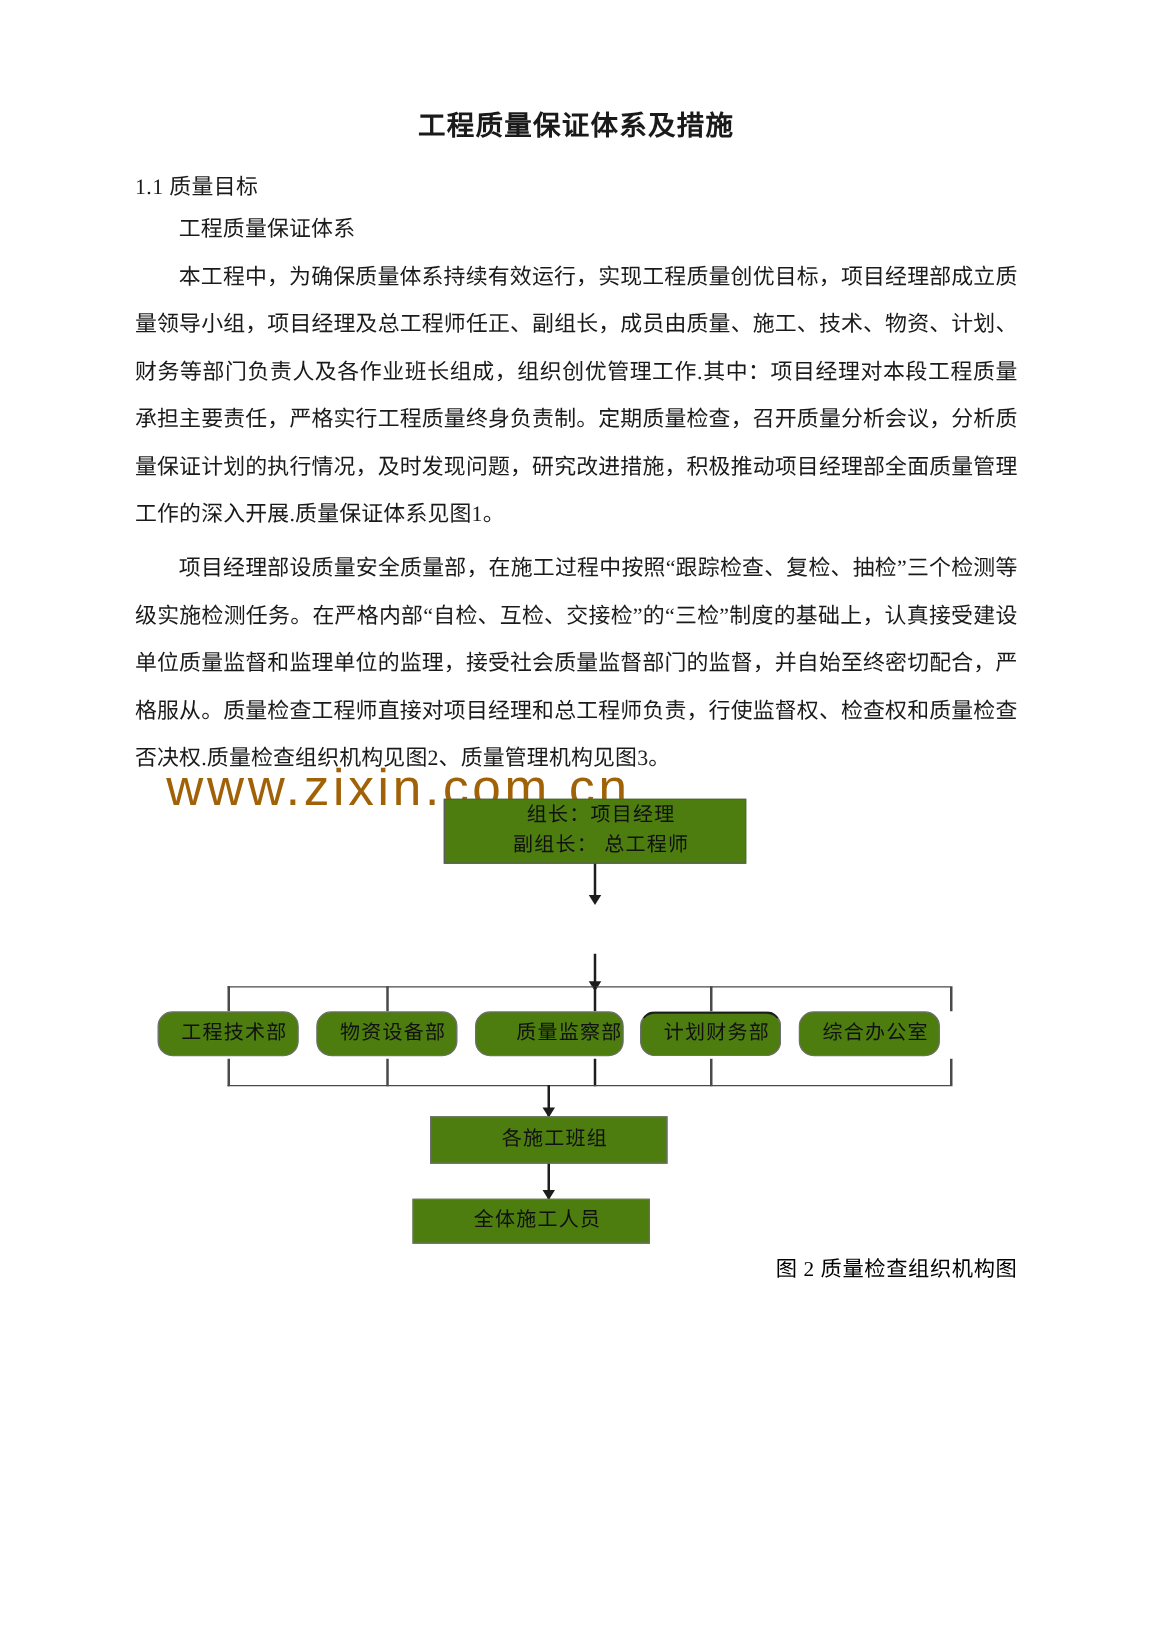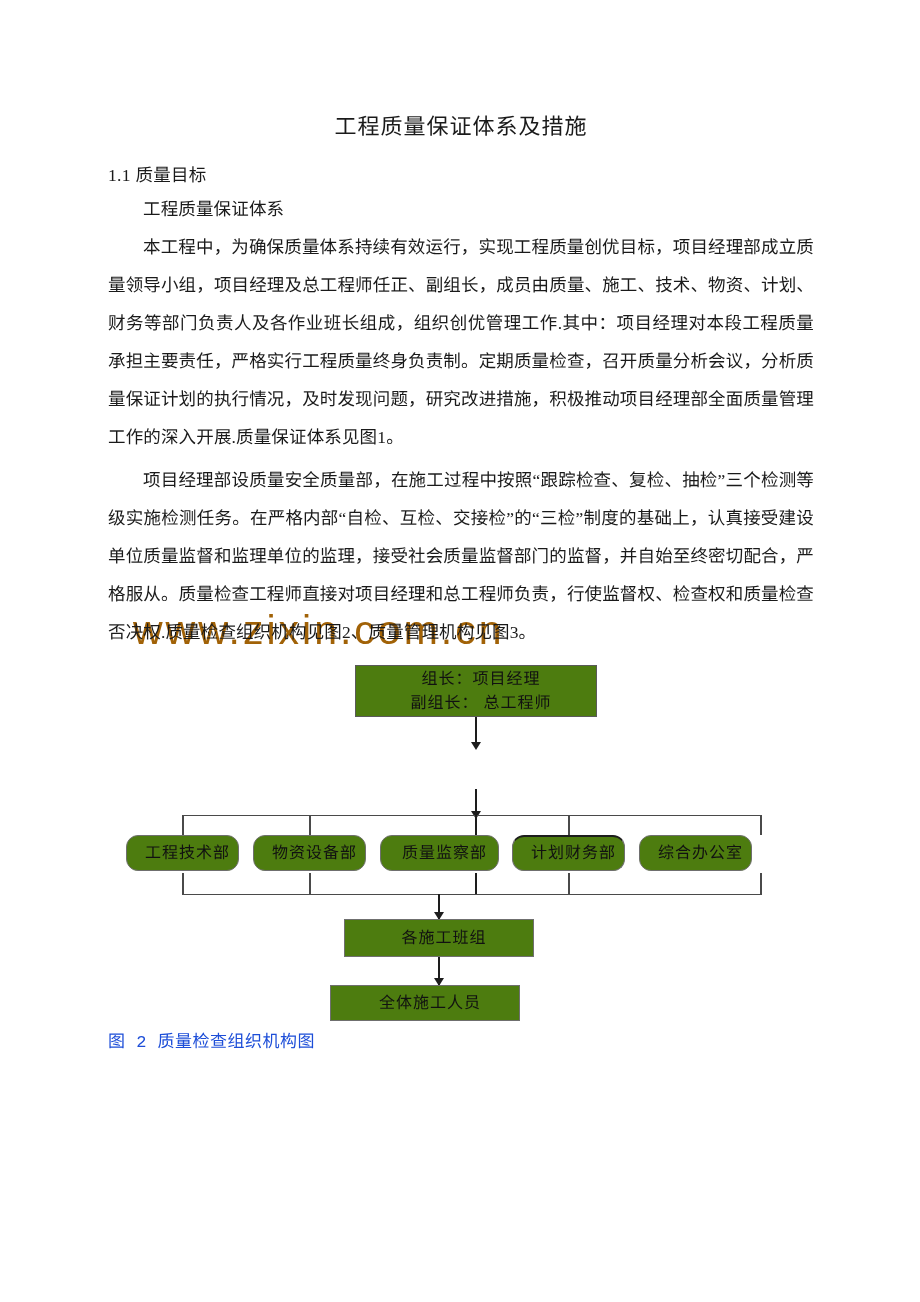--- a/index.html
+++ b/index.html
@@ -41,24 +41,24 @@
     white-space: nowrap;
     user-select: none;
     pointer-events: none;
     z-index: 0;
   }
 
   
   .doc-title {
     text-align: center;
     font-size: 22px;
-    font-weight: 400;
+    font-weight: 700;
     letter-spacing: 1px;
     margin: 0;
-    padding-top: 114px;
+    padding-top: 88px;
     line-height: 1.2;
   }
   .heading {
     font-size: 17.5px;
     font-weight: 400;
     line-height: 1.55;
     margin: 0;
     padding-top: 22px;
     letter-spacing: 0.3px;
   }
@@ -98,21 +98,21 @@
     letter-spacing: 1px;
     font-family: "Liberation Serif", "DejaVu Serif", serif;
     padding-left: 10px;
   }
   .node .ln { display: block; white-space: nowrap; }
   .node-root   { left: 247px; top: 0px;   width: 242px; height: 52px; border-color: #5a5a5a; }
   .node-lead   { left: 266px; top: 86px;  width: 205px; height: 38px; }
   .dept        { top: 170px; height: 36px; border-radius: 12px; }
   .dept-0 { left: 18px;  width: 113px; }
   .dept-1 { left: 145px; width: 113px; }
-  .dept-2 { left: 272px; width: 119px; }
+  .dept-2 { left: 272px; width: 119px; align-items: flex-end; }
   .dept-3 { left: 404px; width: 113px; border-top-color:#1d1d1d; border-top-width:2px; }
   .dept-4 { left: 531px; width: 113px; }
   .node-crew   { left: 236px; top: 254px; width: 190px; height: 38px; }
   .node-staff  { left: 222px; top: 320px; width: 190px; height: 36px; }
 
   .vline, .hline {
     position: absolute;
     background: #4a4a4a;
   }
   .vline { width: 1.6px; }
@@ -126,25 +126,24 @@
     border-left: 5px solid transparent;
     border-right: 5px solid transparent;
     border-top: 8px solid #1d1d1d;
   }
 
   .fig-caption {
     position: absolute;
     left: 0;
     top: 362px;
     width: 706px;
-    text-align: left;
+    text-align: right;
     font-size: 17px;
     letter-spacing: 0.5px;
-    color: #1d4ed8;
-    font-family: Liberation Mono, monospace;
+    color: #000000;
   }
 </style>
 </head>
 <body>
 
 <div class="page">
 
   <div class="watermark">www.zixin.com.cn</div>
 
   <div class="content">

